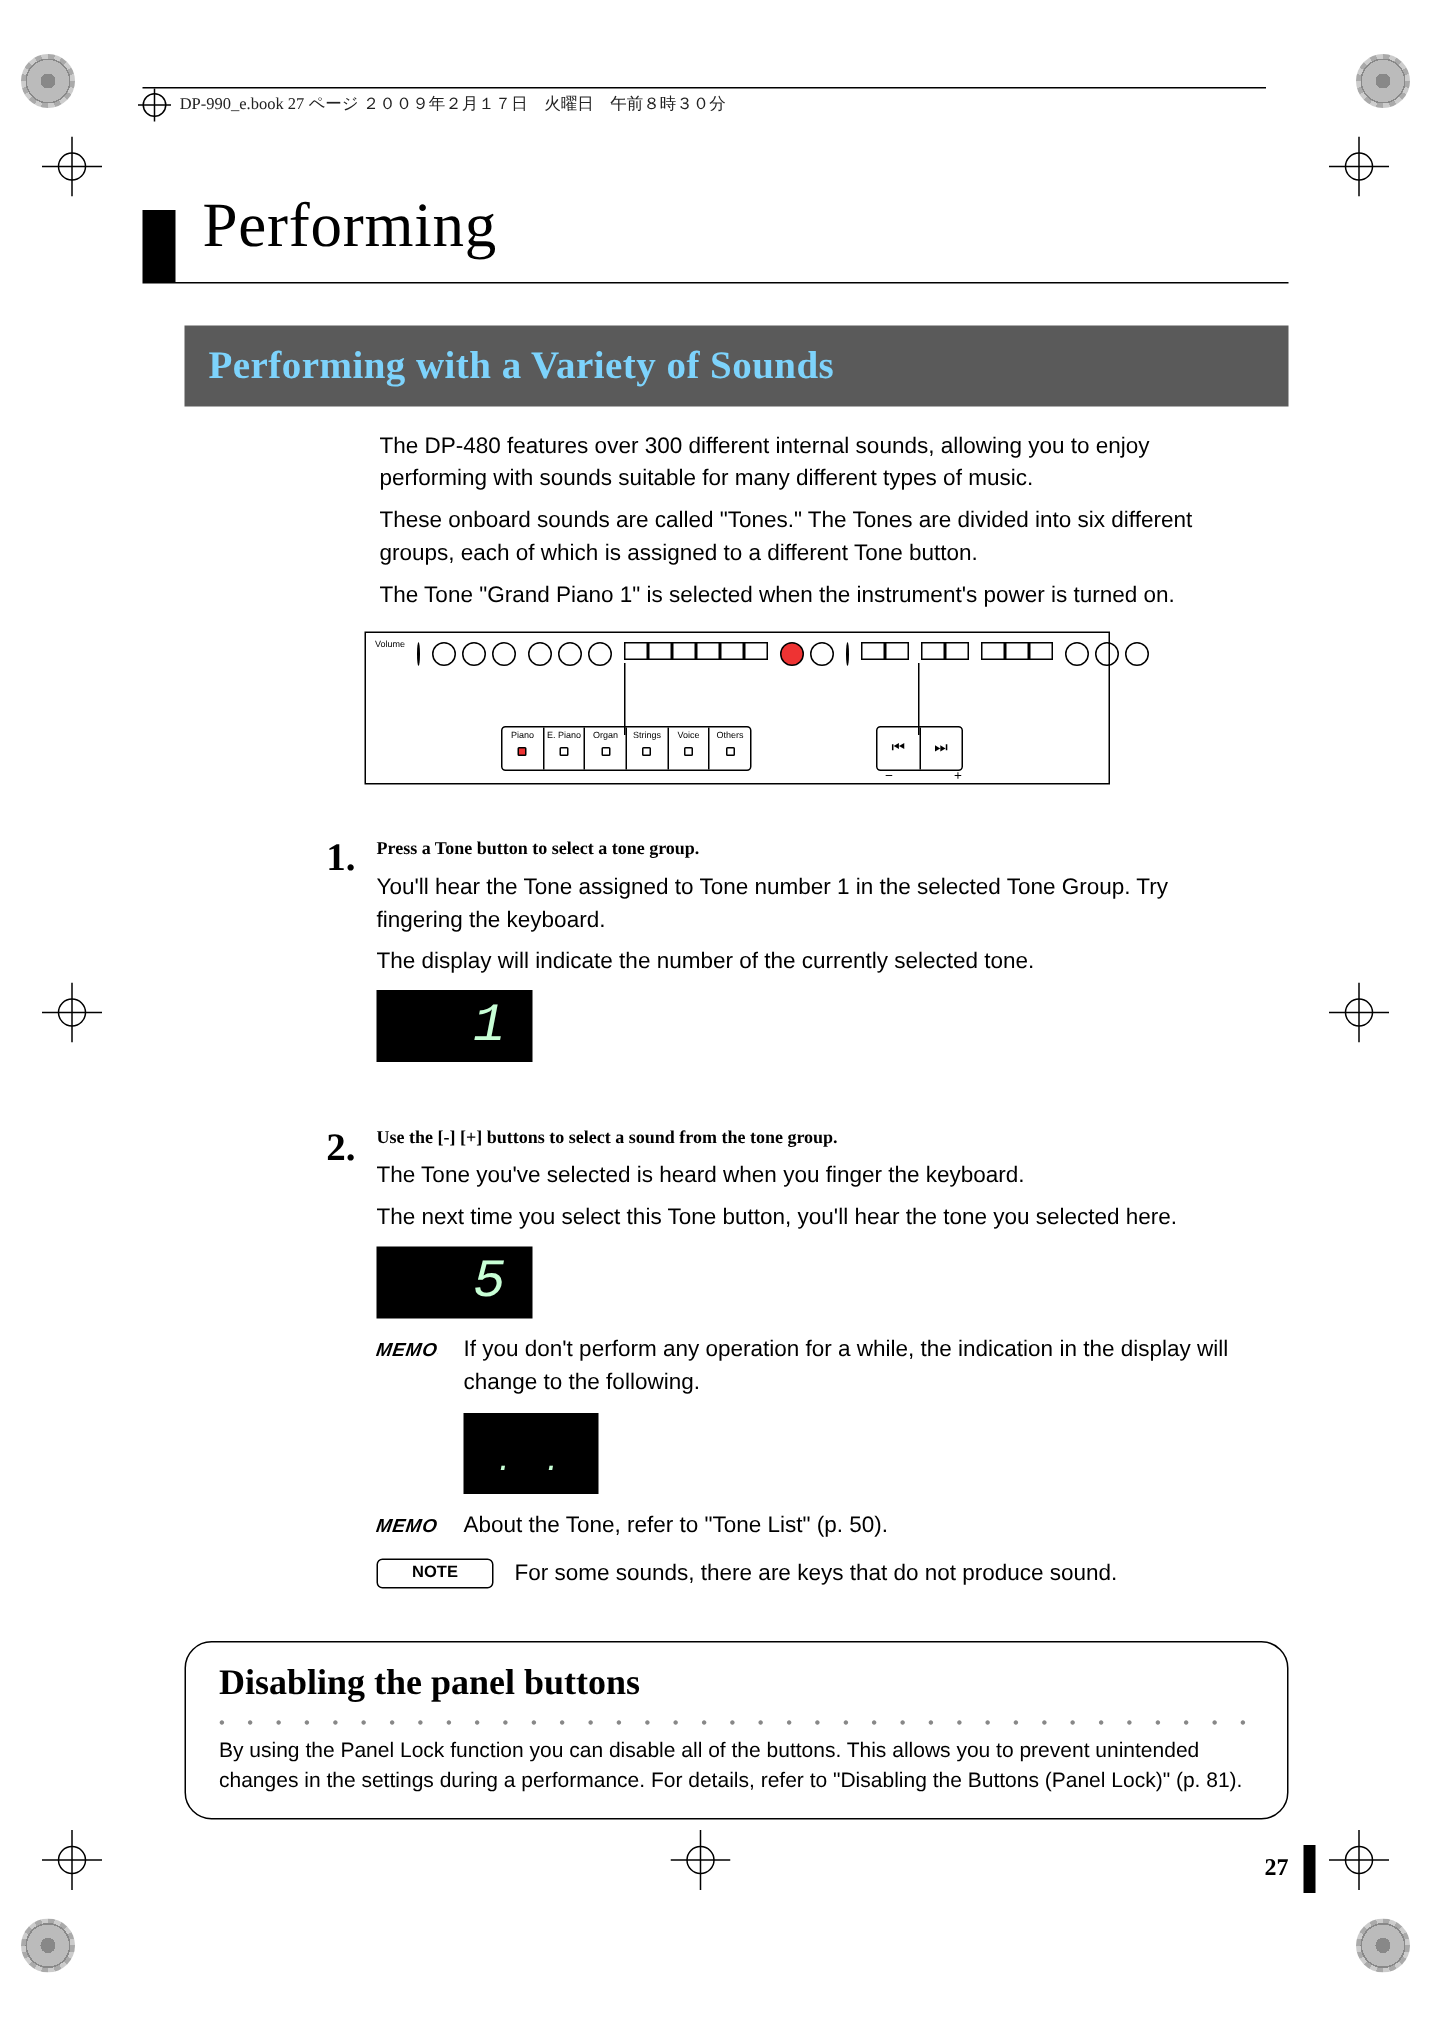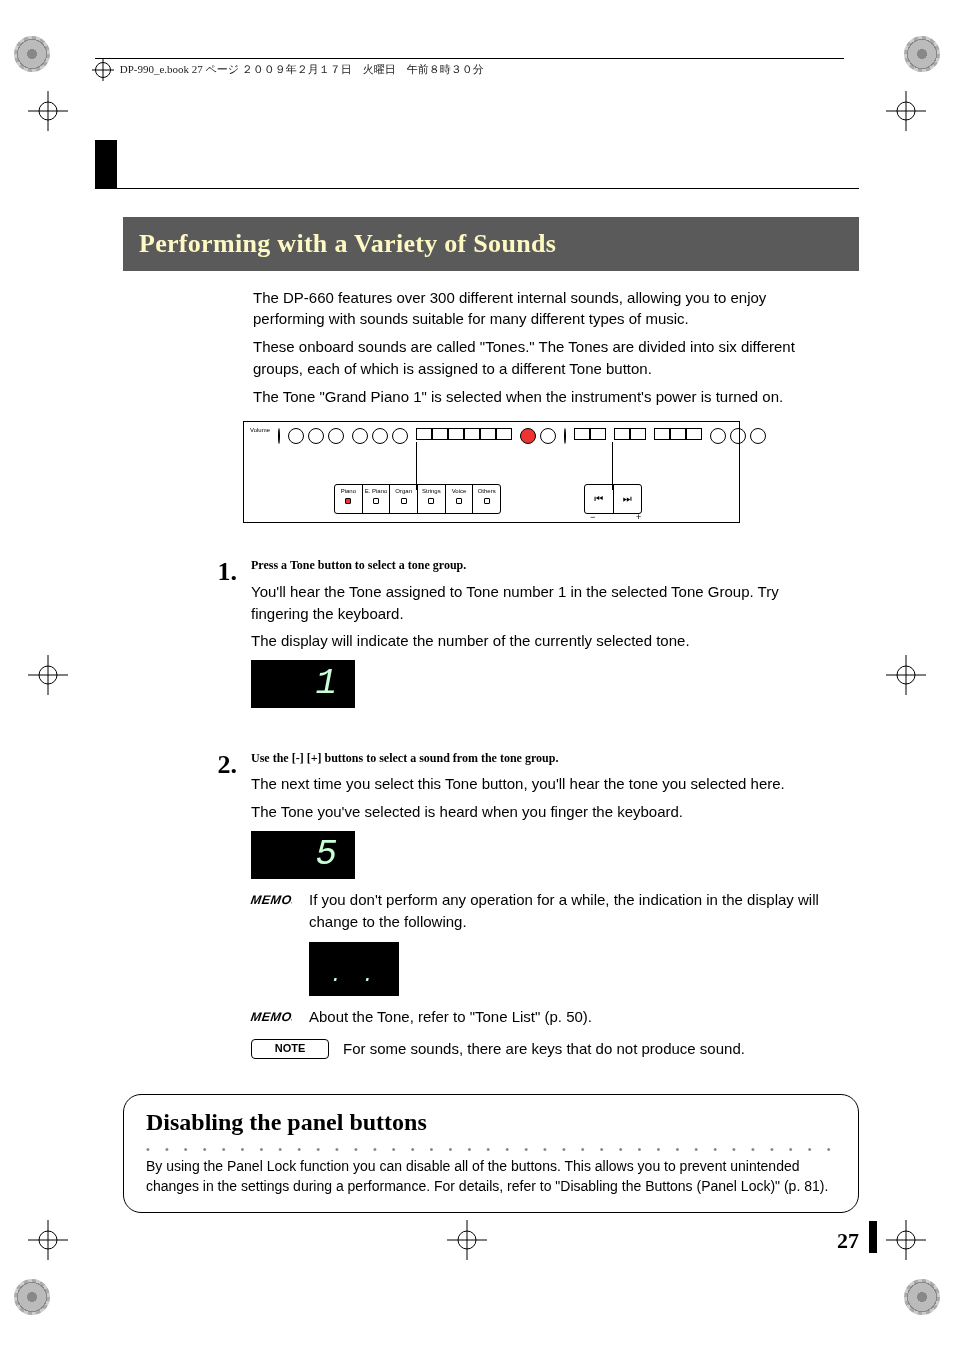--- a/index.html
+++ b/index.html
@@ -53,21 +53,21 @@
     border-bottom:1px solid #000;
     height:78px;
   }
   .chapter-tab .tab{width:22px;height:48px;background:#000}
   .chapter-tab h1{
     font-family:Georgia,"Times New Roman",serif;
     font-weight:400;font-size:42px;margin:0;padding-bottom:6px;letter-spacing:.5px;
   }
 
   .section-bar{
-    background:#5a5a5a;color:#fef9c3;
+    background:#5a5a5a;color:#7dd3fc;
     font-family:Georgia,"Times New Roman",serif;
     font-size:26px;font-weight:600;
     padding:8px 16px;margin:28px 0 16px 28px;
     letter-spacing:.3px;
   }
 
   .body{margin-left:158px;margin-right:40px}
   .body p{margin:6px 0}
 
   .panel-figure{
@@ -120,21 +120,21 @@
   }
 
   .callout{
     margin:24px 0 0 28px;border:1.5px solid #000;border-radius:18px;padding:10px 22px 16px;position:relative;
   }
   .callout h3{font-family:Georgia,"Times New Roman",serif;font-weight:700;font-size:24px;margin:0 0 2px}
   .callout .dots{height:10px;overflow:hidden;white-space:nowrap;color:#888;font-size:11px;letter-spacing:6px;margin-bottom:4px}
   .callout p{margin:0;font-size:14px}
 
   .pagenum{
-    position:absolute;right:0;bottom:-36px;font-family:Georgia,"Times New Roman",serif;font-weight:900;font-size:22px;
+    position:absolute;right:0;bottom:-36px;font-family:Georgia,"Times New Roman",serif;font-weight:900;font-size:16px;
   }
   .pagenum::after{content:"";display:block;width:8px;height:32px;background:#000;position:absolute;right:-18px;top:-4px}
 </style>
 </head>
 <body>
 
 <div class="gear tl"></div>
 <div class="gear tr"></div>
 <div class="gear bl"></div>
 <div class="gear br"></div>
@@ -191,26 +191,27 @@
 
 <div class="header-line">
   <span class="cross"></span>
   <span>DP-990_e.book  27 ページ  ２００９年２月１７日　火曜日　午前８時３０分</span>
 </div>
 
 <div class="page">
 
   <div class="chapter-tab">
     <div class="tab"></div>
+    <h1>Performing</h1>
   </div>
 
   <div class="section-bar">Performing with a Variety of Sounds</div>
 
   <div class="body">
-    <p>The DP-660 features over 300 different internal sounds, allowing you to enjoy performing with sounds suitable for many different types of music.</p>
+    <p>The DP-480 features over 300 different internal sounds, allowing you to enjoy performing with sounds suitable for many different types of music.</p>
     <p>These onboard sounds are called "Tones." The Tones are divided into six different groups, each of which is assigned to a different Tone button.</p>
     <p>The Tone "Grand Piano 1" is selected when the instrument's power is turned on.</p>
 
     <div class="panel-figure">
       <div class="panel-top">
         <span style="margin-top:-2px">Volume</span>
         <span class="knob"></span>
         <span class="knob-row">
             <span class="knob"></span>
             <span class="knob"></span>
@@ -296,22 +297,22 @@
         <p>You'll hear the Tone assigned to Tone number 1 in the selected Tone Group. Try fingering the keyboard.</p>
         <p>The display will indicate the number of the currently selected tone.</p>
         <div class="seg">1</div>
       </div>
     </div>
 
     <div class="step">
       <div class="num">2.</div>
       <div>
         <div class="head">Use the [-] [+] buttons to select a sound from the tone group.</div>
+        <p>The Tone you've selected is heard when you finger the keyboard.</p>
         <p>The next time you select this Tone button, you'll hear the tone you selected here.</p>
-        <p>The Tone you've selected is heard when you finger the keyboard.</p>
         <div class="seg">5</div>
 
         <div class="memo-row">
           <div class="memo-badge">MEMO</div>
           <div>If you don't perform any operation for a while, the indication in the display will change to the following.</div>
         </div>
         <div style="margin-left:58px">
           <div class="seg dots">
               <span>. .</span>
             </div>

